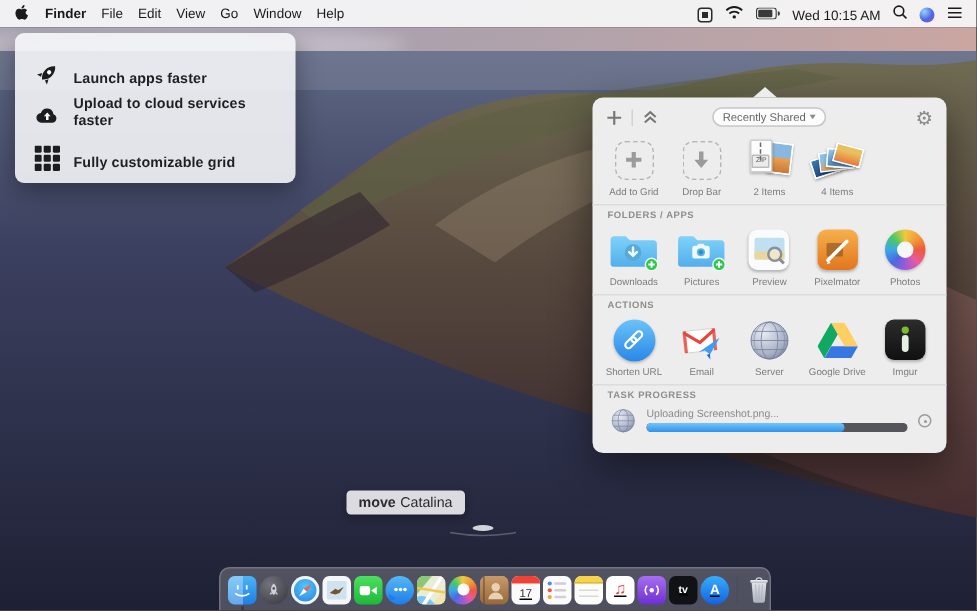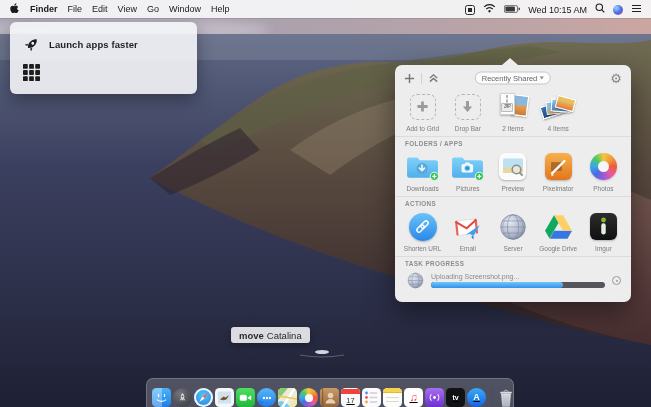--- a/index.html
+++ b/index.html
@@ -18,21 +18,21 @@
   .mi { white-space:nowrap; }
   .mi.bold { font-weight:bold; }
   .dzmb { width:10px; height:10px; border:1.2px solid #2a2a2a; border-radius:2.5px; display:flex; align-items:center; justify-content:center; }
   .dzmb span { width:4px; height:4px; background:#2a2a2a; }
   .siri { width:10px; height:10px; border-radius:50%; background:radial-gradient(circle at 32% 28%, #9ad4f8, #4a66e8 55%, #c44a9e); }
   .clock { white-space:nowrap; }
 
   
   .feature-panel { position:absolute; left:10px; top:22px; width:187px; z-index:5;
     background:rgba(247,248,250,.88); border-radius:6px; padding:8px 6px; box-shadow:0 6px 18px rgba(0,0,0,.35); }
-  .frow { display:flex; align-items:center; gap:9px; height:28px; padding:0 7px; }
+  .frow { display:flex; align-items:flex-end; gap:9px; height:28px; padding:0 7px; }
   .frow .f-ic { width:17px; height:17px; flex:0 0 auto; }
   .frow .flabel { font-size:9.5px; font-weight:bold; color:#1f1f21; letter-spacing:.1px; }
 
   
   .popover { position:absolute; left:395px; top:25px; width:236px; height:237px; z-index:5;
     background:#ededee; border-radius:7px; box-shadow:0 10px 28px rgba(0,0,0,.45);margin-top:40px; }
   .pop-arrow { position:absolute; top:-7px; left:107px; width:0; height:0;
     border-left:8px solid transparent; border-right:8px solid transparent; border-bottom:7px solid #ededee; }
   .ptoolbar { height:24px; display:flex; align-items:center; padding:2px 9px 0; position:relative; }
   .tb-btn { display:flex; align-items:center; color:#777; cursor:default; }
@@ -95,21 +95,21 @@
 
   
   .caption { position:absolute; left:231px; top:327px; z-index:4; background:rgba(229,229,233,.95);
     border-radius:3px; padding:2.5px 8px; font-size:9.5px; color:#2b2b2e; display:inline-flex; gap:3px;
     box-shadow:0 2px 6px rgba(0,0,0,.3); white-space:nowrap; }
   .caption b { font-weight:bold; }
 
   
   .dock { position:absolute; left:146px; bottom:0; width:368px; height:29px; z-index:5;
     background:rgba(145,145,155,.42); border:.5px solid rgba(255,255,255,.2); border-bottom:none;
-    border-radius:7px 7px 0 0; display:flex; align-items:flex-end; padding:0 5px; gap:2px;text-decoration:underline; }
+    border-radius:7px 7px 0 0; display:flex; align-items:center; padding:0 5px; gap:2px;text-decoration:underline; }
   .di { width:19px; height:19px; border-radius:4.5px; position:relative; display:flex;
     align-items:center; justify-content:center; flex:0 0 auto; }
   .i-finder { background:linear-gradient(#49b5f5,#1f7ee6); }
   .i-finder .fhalf { position:absolute; left:0; top:0; bottom:0; width:50%; background:rgba(255,255,255,.32); border-radius:4.5px 0 0 4.5px; }
   .i-finder::after { content:""; position:absolute; bottom:-4px; left:50%; transform:translateX(-50%);
     width:2.5px; height:2.5px; border-radius:50%; background:#3a3a40; }
   .i-launchpad { border-radius:50%; background:radial-gradient(circle at 35% 30%, #73737b, #35353c); }
   .i-safari { border-radius:50%; background:radial-gradient(circle at 50% 38%, #55c9f2, #1a70e8); box-shadow:inset 0 0 0 2px #f2f4f6; }
   .i-preview { background:#f4f6f8; }
   .i-facetime { background:linear-gradient(#4ce05f,#1fb83a); }
@@ -266,31 +266,39 @@
       <svg class="f-ic" viewBox="0 0 24 24">
           <g transform="rotate(45 12 12)" fill="#1d1d1f">
             <path d="M12 1.5c2.8 2.2 4.2 5.4 4.2 9 0 3.2-1.5 6.3-4.2 8.5-2.7-2.2-4.2-5.3-4.2-8.5 0-3.6 1.4-6.8 4.2-9z"></path>
             <circle cx="12" cy="9.5" r="2" fill="#fff"></circle>
             <path d="M7.8 14.5L5.4 19l4-1.2zM16.2 14.5l2.4 4.5-4-1.2z"></path>
           </g>
         </svg>
       <span class="flabel">Launch apps faster</span>
     </div>
     <div class="frow">
+      <svg class="f-ic" viewBox="0 0 24 24" fill="#1d1d1f">
+          <path d="M6.5 18a4.5 4.5 0 0 1-.4-9A6 6 0 0 1 17.8 10.2 4 4 0 0 1 17 18z"></path>
+          <path d="M12 8.5L15.2 12h-2V15.5h-2.4V12h-2z" fill="#fff"></path>
+        </svg>
+      <span class="flabel">Upload to cloud services faster</span>
+    </div>
+    <div class="frow">
       <svg class="f-ic" viewBox="0 0 20 20" fill="#1d1d1f">
           <rect width="5.6" height="5.6" rx="1"></rect>
           <rect x="7.2" width="5.6" height="5.6" rx="1"></rect>
           <rect x="14.4" width="5.6" height="5.6" rx="1"></rect>
           <rect y="7.2" width="5.6" height="5.6" rx="1"></rect>
           <rect x="7.2" y="7.2" width="5.6" height="5.6" rx="1"></rect>
           <rect x="14.4" y="7.2" width="5.6" height="5.6" rx="1"></rect>
           <rect y="14.4" width="5.6" height="5.6" rx="1"></rect>
           <rect x="7.2" y="14.4" width="5.6" height="5.6" rx="1"></rect>
           <rect x="14.4" y="14.4" width="5.6" height="5.6" rx="1"></rect>
         </svg>
+      <span class="flabel">Fully customizable grid</span>
     </div>
   </div>
 
   <div class="popover">
     <div class="pop-arrow"></div>
 
     <div class="ptoolbar">
       <span class="tb-btn">
         <svg width="11" height="11" viewBox="0 0 12 12" stroke="#777" stroke-width="1.6">
             <path d="M6 1v10M1 6h10"></path>

